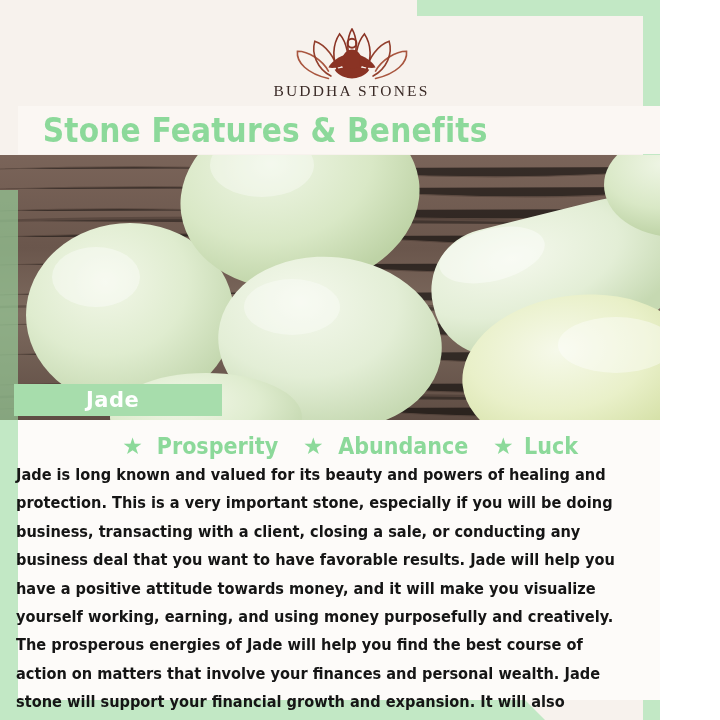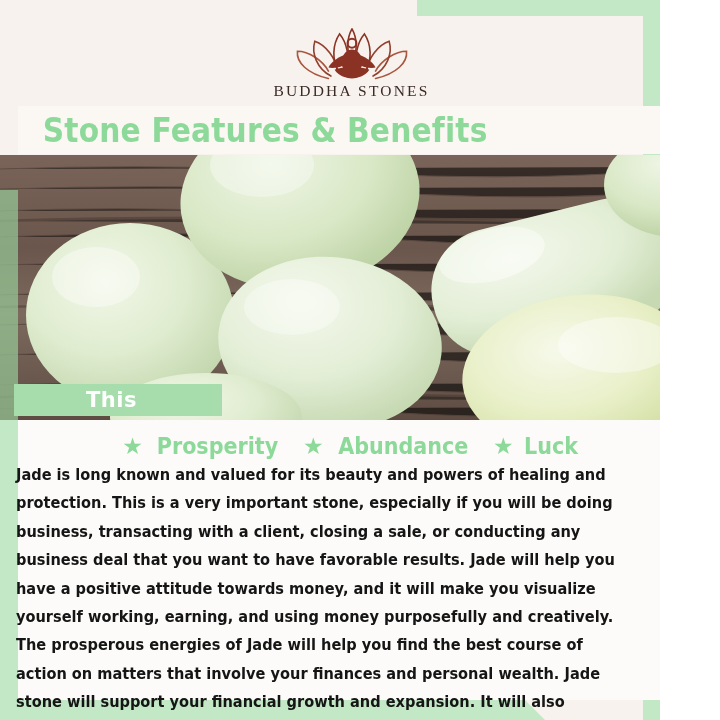--- a/index.html
+++ b/index.html
@@ -323,21 +323,21 @@
       <ellipse cx="580" cy="218" rx="118" ry="78" fill="url(#st4)" transform="rotate(-6 580 218)"></ellipse>
       <ellipse cx="616" cy="190" rx="58" ry="28" fill="#ffffff" opacity="0.4"></ellipse>
 
       <ellipse cx="676" cy="30" rx="72" ry="52" fill="url(#st2)"></ellipse>
       <ellipse cx="206" cy="262" rx="96" ry="44" fill="url(#st1)"></ellipse>
     </svg>
   </div>
   <div class="photo-left-strip"></div>
 
   <div class="jade-banner">
-    <span class="jade-label">This</span>
+    <span class="jade-label">Jade</span>
   </div>
 
   <div class="body-panel"></div>
 
   <div class="keywords">
     <div class="keyword">
       <span class="star">★</span>
       <span class="keyword-text">Prosperity</span>
     </div>
     <div class="keyword">

